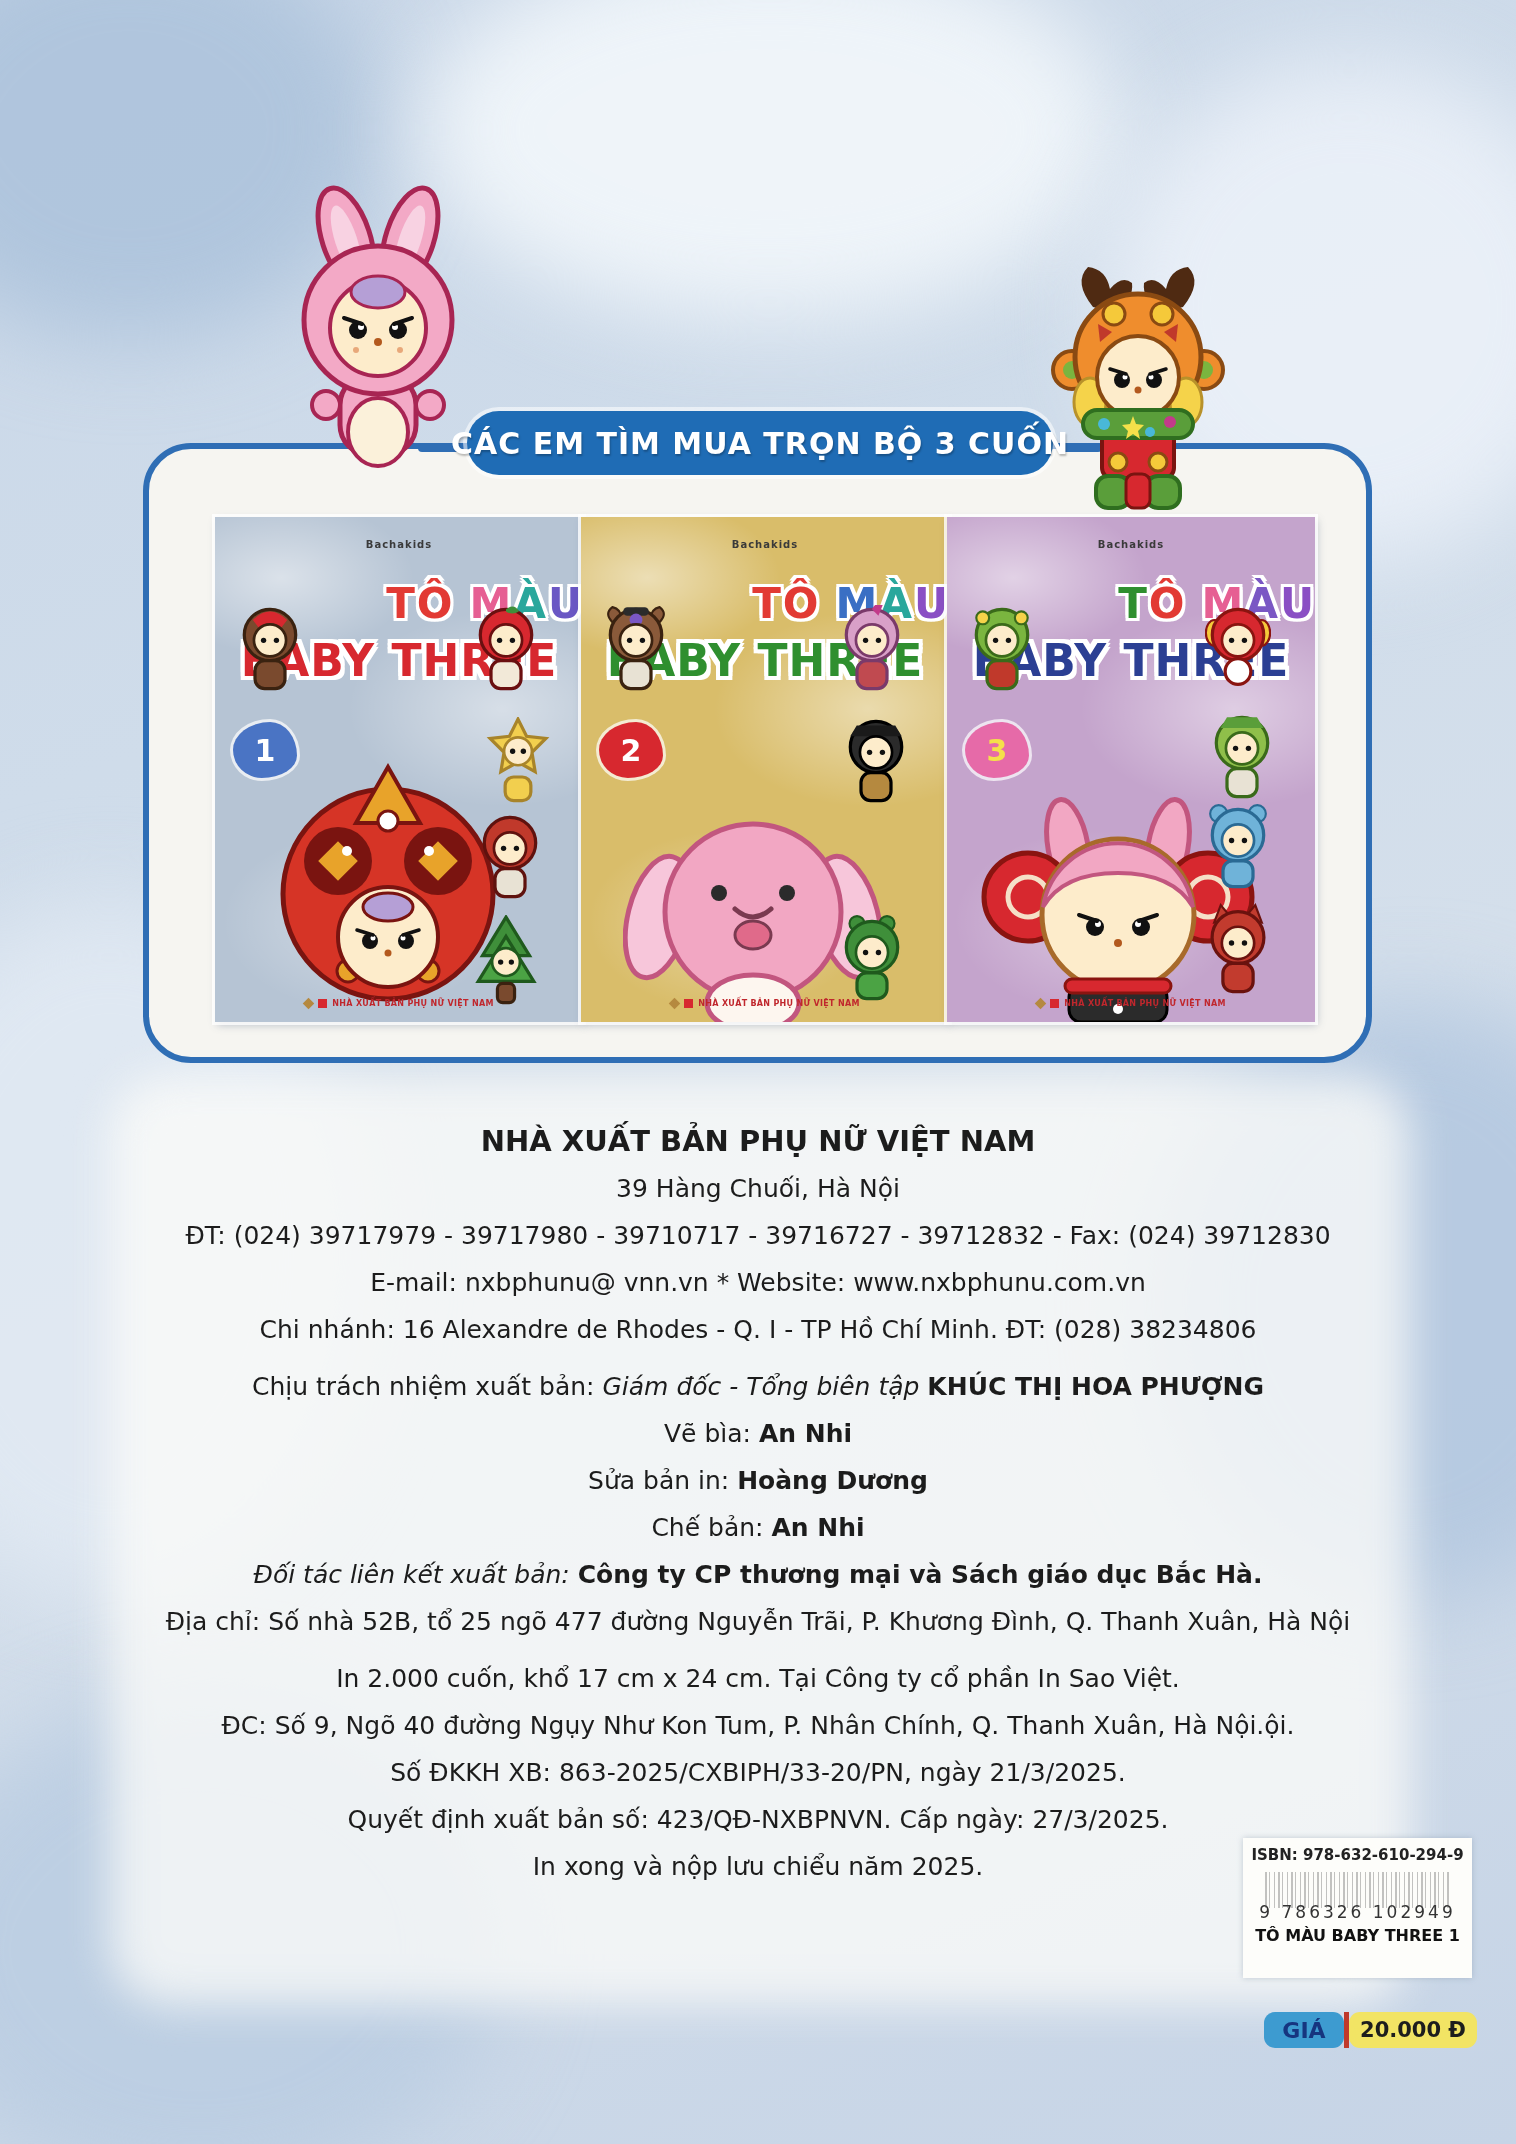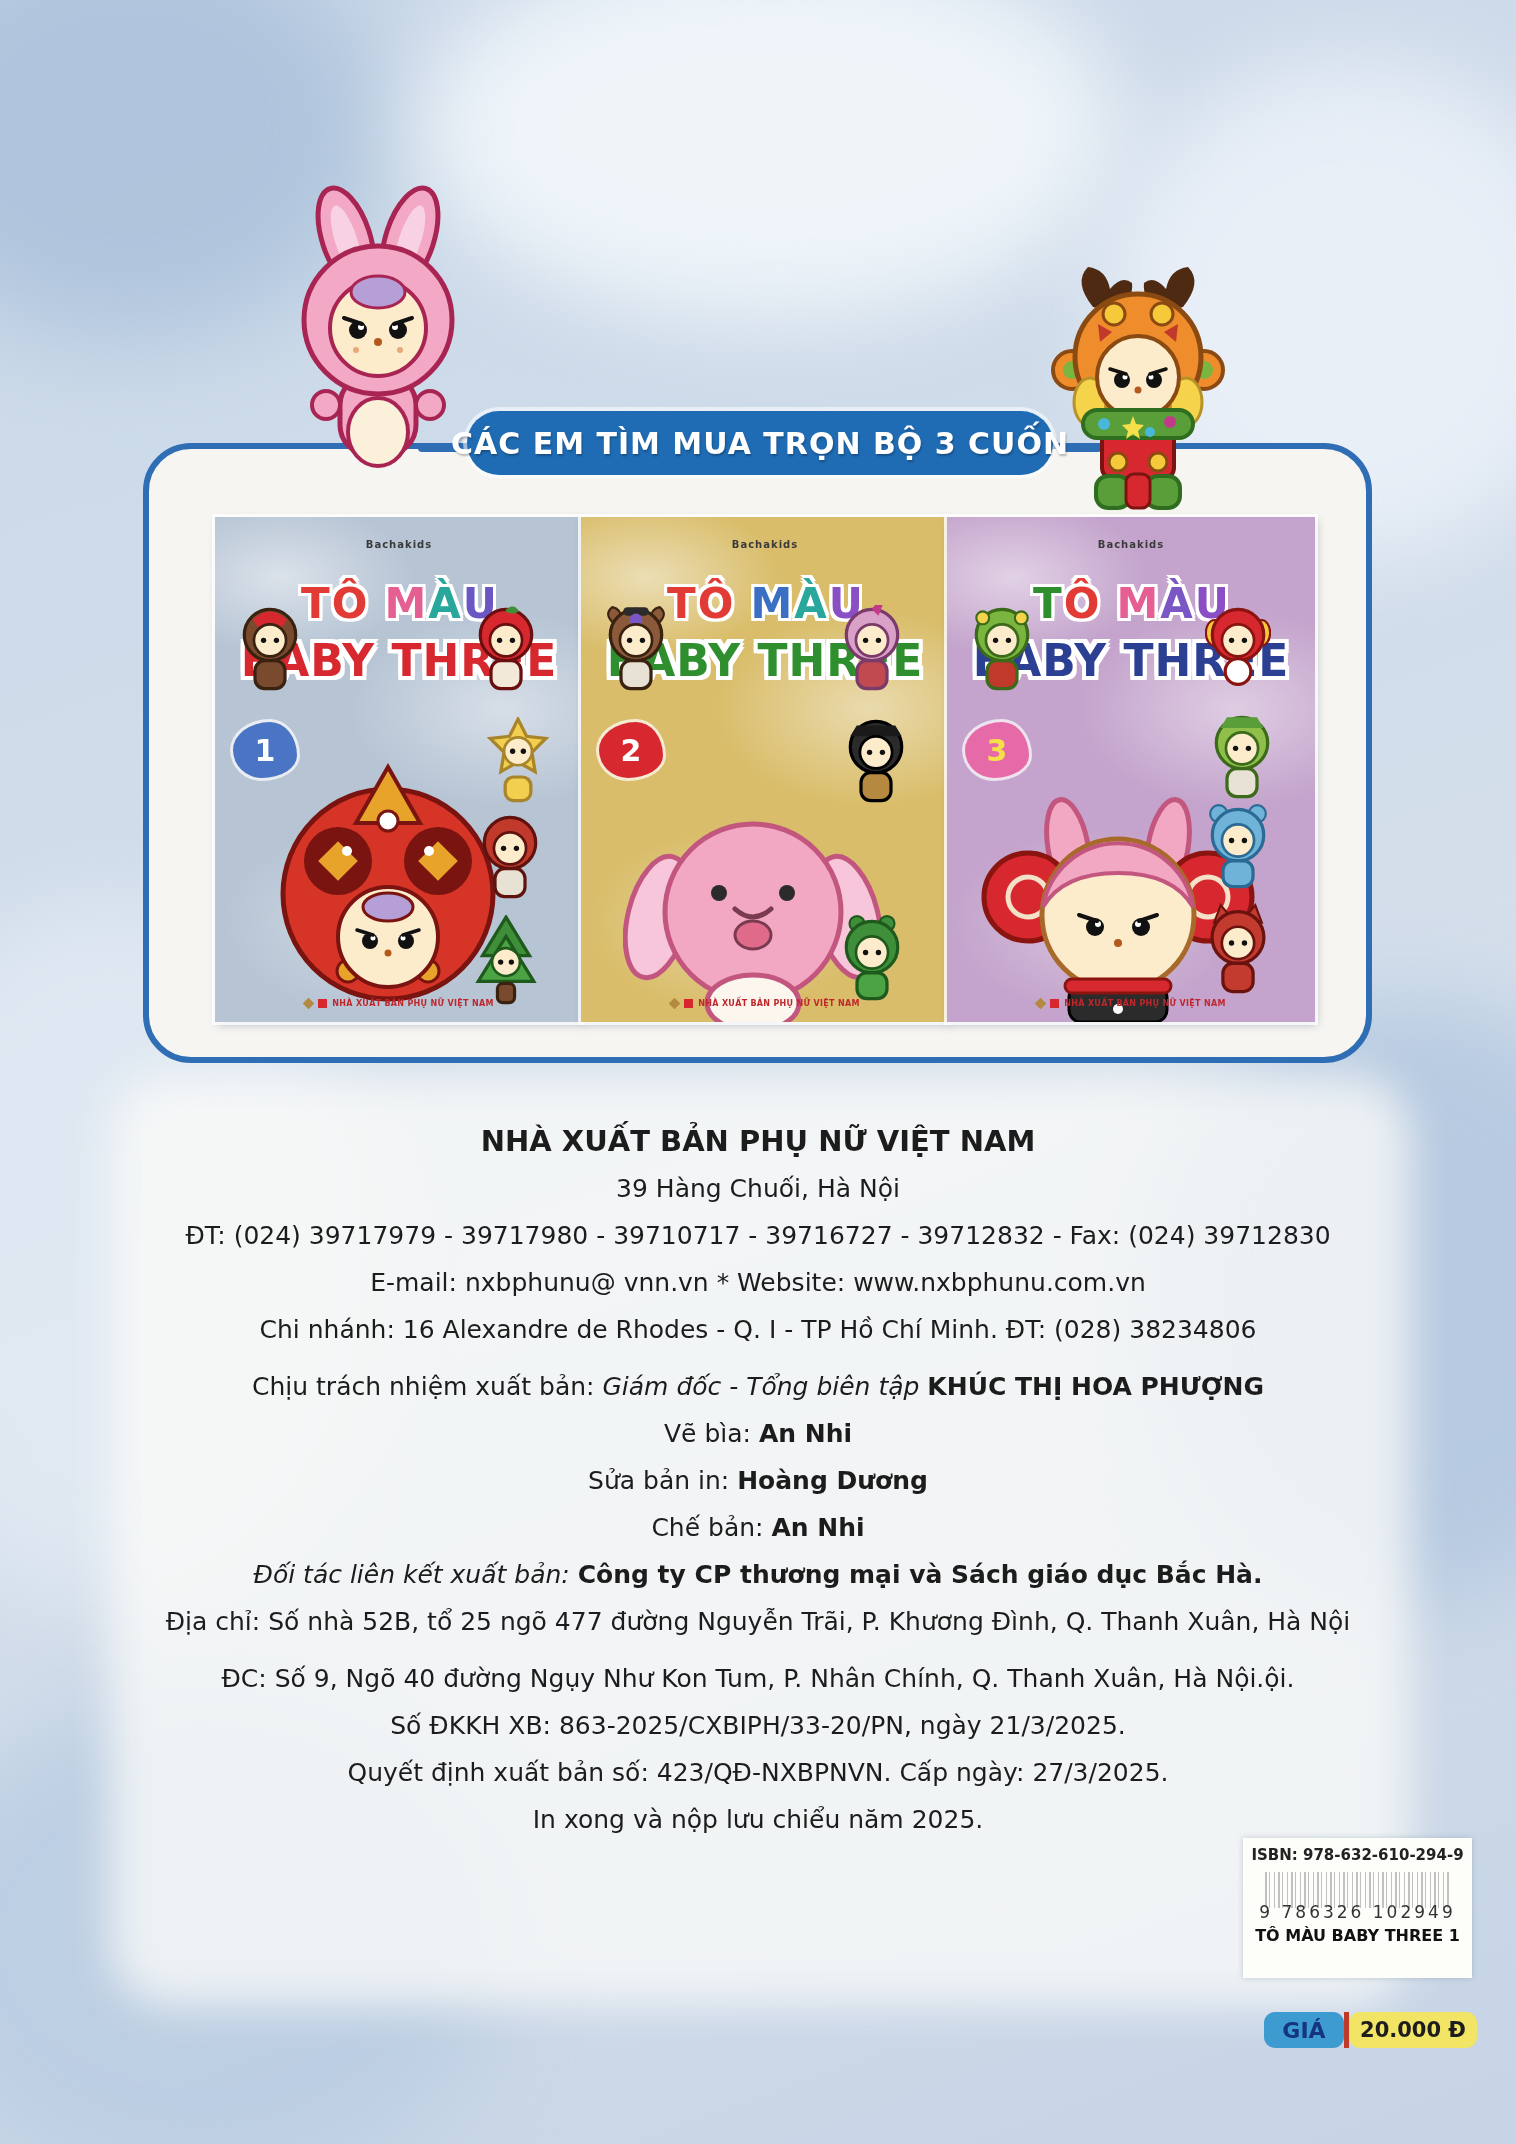--- a/index.html
+++ b/index.html
@@ -34,21 +34,21 @@
            box-shadow:0 0 0 3px rgba(255,255,255,.8), 2px 3px 8px rgba(70,90,120,.35); }
   .cover-1 { left:215px; }
   .cover-2 { left:581px; }
   .cover-3 { left:947px; }
   .cover .camo { position:absolute; inset:0;
       background:radial-gradient(190px 110px at 18% 12%, rgba(255,255,255,.5), transparent 70%),
                  radial-gradient(220px 140px at 78% 38%, rgba(255,255,255,.45), transparent 70%),
                  radial-gradient(200px 130px at 40% 80%, rgba(255,255,255,.35), transparent 70%); }
   .brand { position:absolute; top:22px; width:100%; text-align:center;
            font-size:10px; font-weight:bold; color:#3a3a3a; letter-spacing:1px; }
-  .tomau { position:absolute; top:62px; width:100%; text-align:center; white-space:nowrap; }
+  .tomau { position:absolute; top:62px; width:100%; text-align:right; white-space:nowrap; }
   .tomau span { display:inline-block; font-size:42px; font-weight:bold; margin:0 1px;
       text-shadow:-3px -3px 0 #fff,3px -3px 0 #fff,-3px 3px 0 #fff,3px 3px 0 #fff,0 -3px 0 #fff,0 3px 0 #fff,-3px 0 0 #fff,3px 0 0 #fff; }
   .tomau span:nth-child(3){ margin-left:16px; }
   .babythree { position:absolute; top:118px; width:100%; text-align:center;
       font-size:44px; font-weight:bold; letter-spacing:1px; white-space:nowrap;
       text-shadow:-4px -4px 0 #fff,4px -4px 0 #fff,-4px 4px 0 #fff,4px 4px 0 #fff,0 -4px 0 #fff,0 4px 0 #fff,-4px 0 0 #fff,4px 0 0 #fff; }
   .badge { position:absolute; left:18px; top:205px; width:64px; height:56px;
            border-radius:58% 42% 55% 45% / 50% 60% 40% 50%;
            display:flex; align-items:center; justify-content:center;
            box-shadow:0 0 0 3px rgba(255,255,255,.7); }
@@ -410,20 +410,21 @@
       <span>Sửa bản in: </span><span class="b">Hoàng Dương</span>
     </div>
     <div>
       <span>Chế bản: </span><span class="b">An Nhi</span>
     </div>
     <div>
       <span class="i">Đối tác liên kết xuất bản: </span><span class="b">Công ty CP thương mại và Sách giáo dục Bắc Hà.</span>
     </div>
     <div>Địa chỉ: Số nhà 52B, tổ 25 ngõ 477 đường Nguyễn Trãi, P. Khương Đình, Q. Thanh Xuân, Hà Nội</div>
     <div class="gap-s"></div>
+    <div>In 2.000 cuốn, khổ 17 cm x 24 cm. Tại Công ty cổ phần In Sao Việt.</div>
     <div>ĐC: Số 9, Ngõ 40 đường Ngụy Như Kon Tum, P. Nhân Chính, Q. Thanh Xuân, Hà Nội.ội.</div>
     <div>Số ĐKKH XB: 863-2025/CXBIPH/33-20/PN, ngày 21/3/2025.</div>
     <div>Quyết định xuất bản số: 423/QĐ-NXBPNVN. Cấp ngày: 27/3/2025.</div>
     <div>In xong và nộp lưu chiểu năm 2025.</div>
   </div>
 
   <div class="isbnbox">
     <div class="isbn-line">ISBN: 978-632-610-294-9</div>
     <div class="barcode"></div>
     <div class="ean">9 786326 102949</div>

